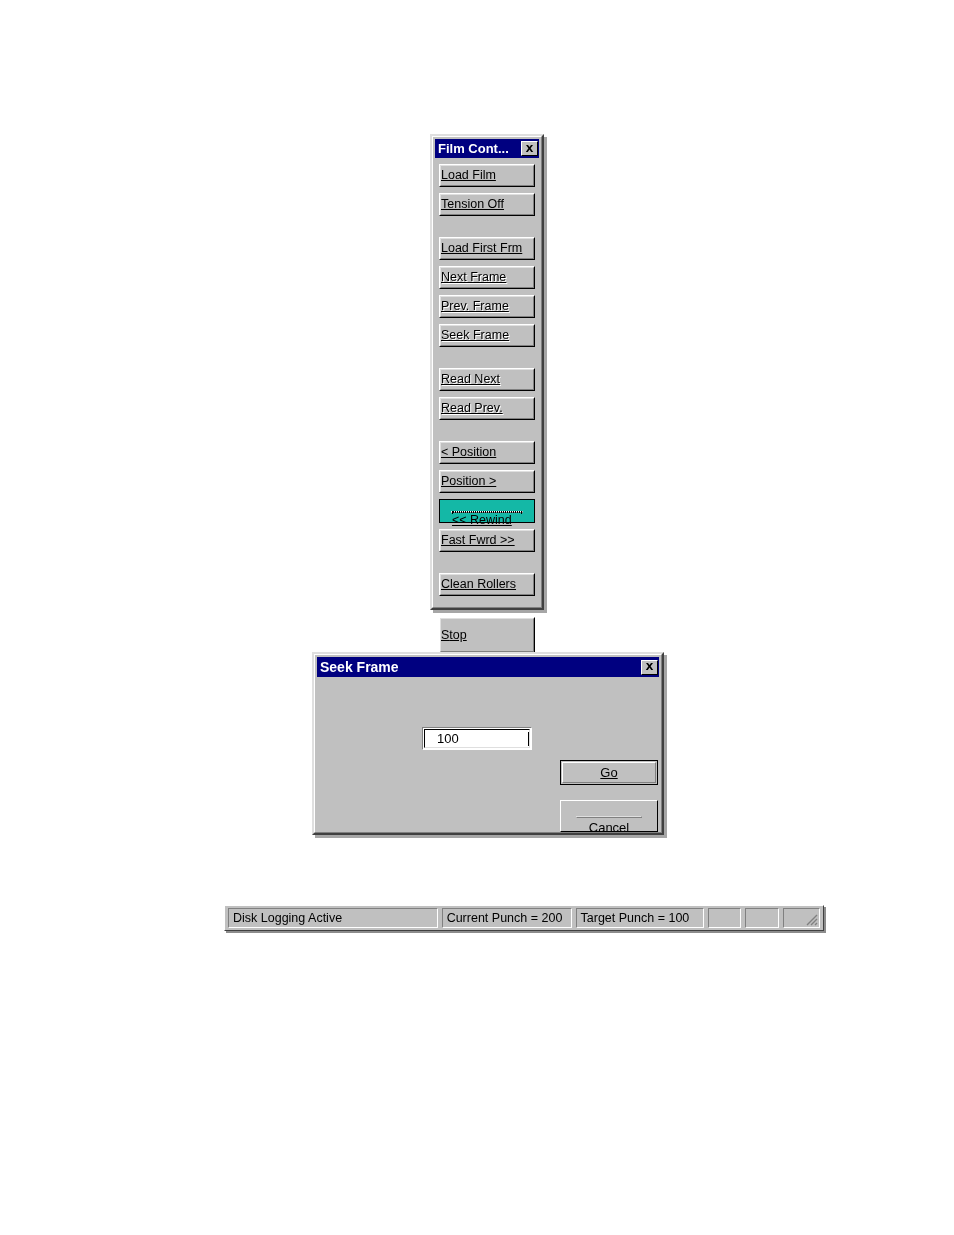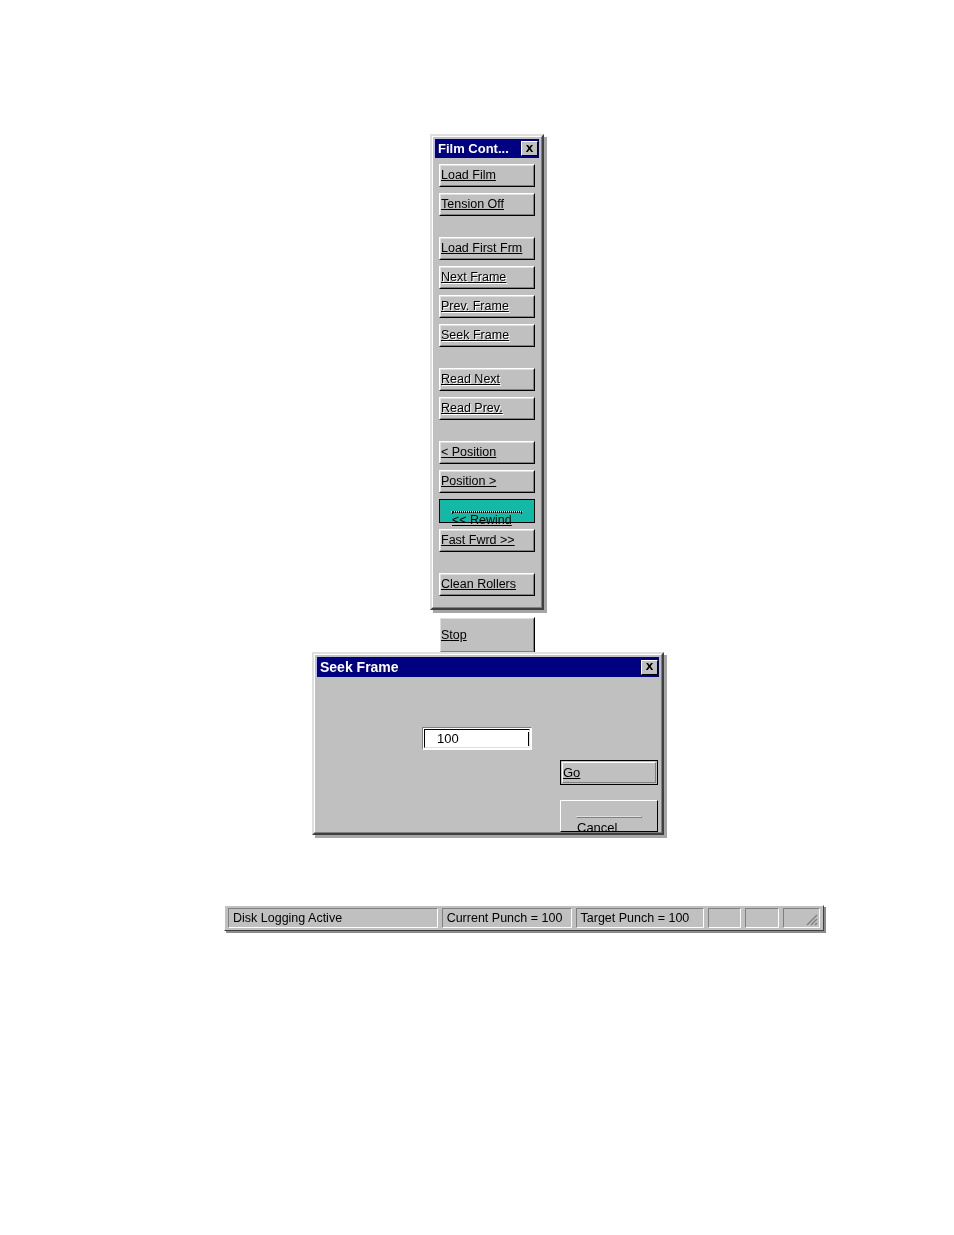--- a/index.html
+++ b/index.html
@@ -240,21 +240,21 @@
   }
   .dlgbtn > span.lbl {
     display: block;
     border-top: 1px solid #dfdfdf;
     border-left: 1px solid #dfdfdf;
     border-right: 1px solid #808080;
     border-bottom: 1px solid #808080;
     box-sizing: border-box;
     height: 100%;
     line-height: 21px;
-    text-align: left;
+    text-align: center;
     white-space: nowrap;
   }
   .dlgbtn.default {
     border: 1px solid #000000;
     padding: 1px;
   }
   .dlgbtn.default > span.lbl {
     border-top: 1px solid #ffffff;
     border-left: 1px solid #ffffff;
     border-right: 1px solid #808080;
@@ -404,21 +404,21 @@
 
     <button id="btn-cancel" class="dlgbtn">
       <span class="lbl">Cancel</span>
     </button>
 
   </div>
 </div>
 
 <div id="statusbar">
   <div class="status-pane" id="pane-logging">Disk Logging Active</div>
-  <div class="status-pane" id="pane-current">Current Punch = 100</div>
+  <div class="status-pane" id="pane-current">Current Punch = 200</div>
   <div class="status-pane" id="pane-target">Target Punch = 100</div>
   <div class="status-pane" id="pane-x1"></div>
   <div class="status-pane" id="pane-x2"></div>
   <div class="status-pane" id="pane-x3">
     <span></span>
     <svg class="grip" viewBox="0 0 14 14" aria-hidden="true">
       <path d="M13 3 L3 13 M13 7 L7 13 M13 11 L11 13" stroke="#808080" stroke-width="1.4" fill="none"></path>
     </svg>
   </div>
 </div>

